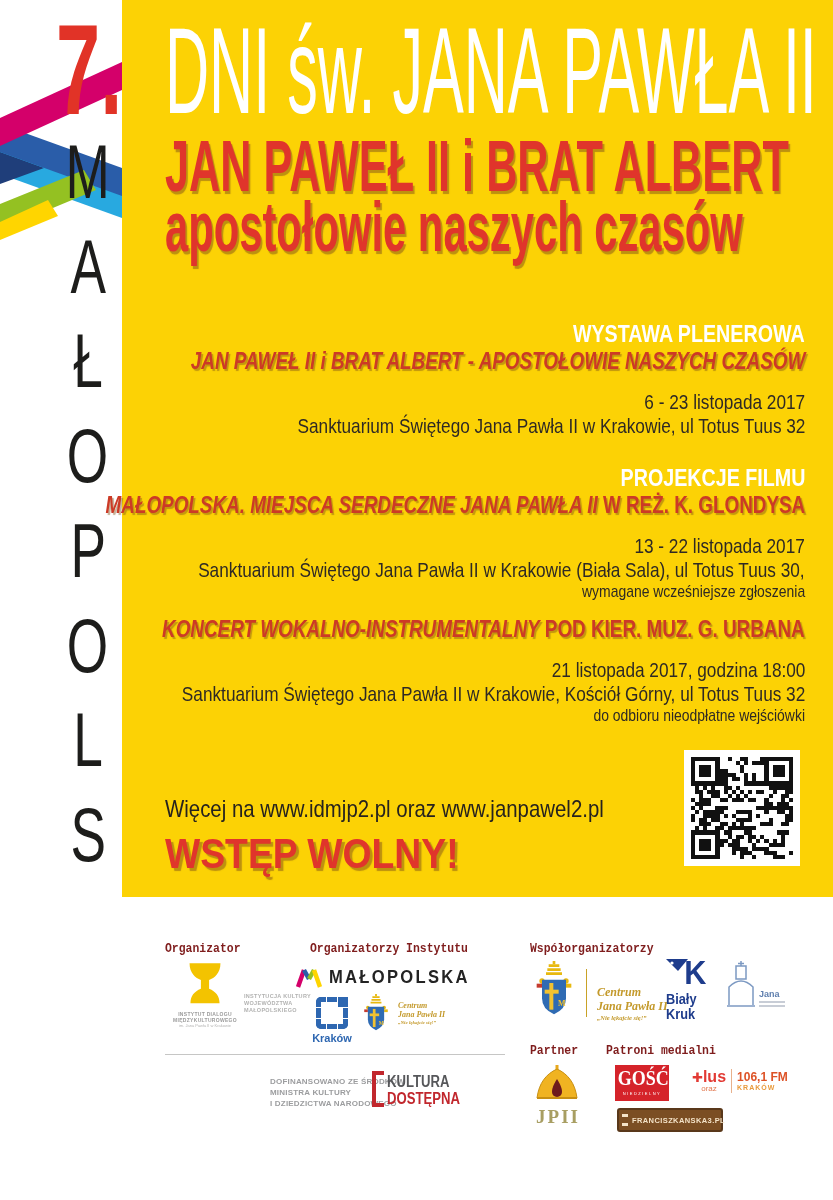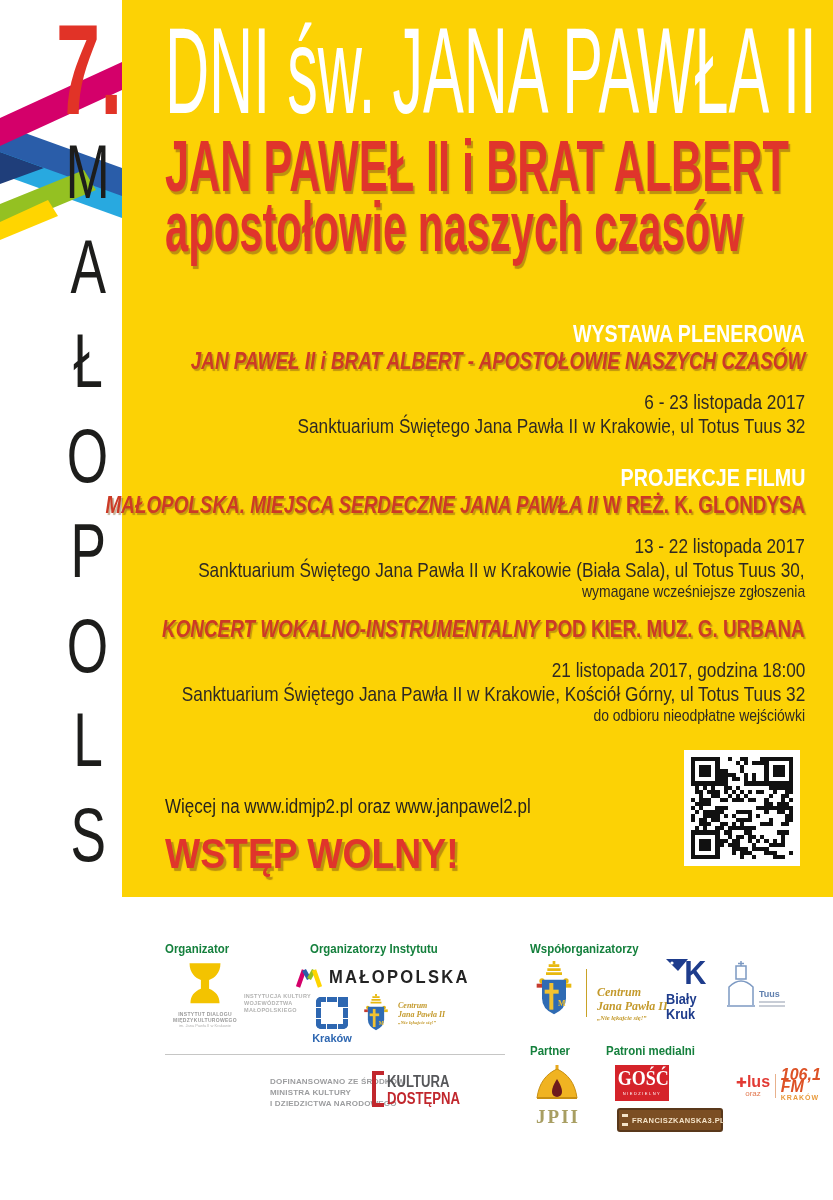--- a/index.html
+++ b/index.html
@@ -36,28 +36,28 @@
   .ev-note{font-size:17px;line-height:20px;color:#2E2925;}
   .event+.event{margin-top:26px;}
   .event.tight{margin-top:14px;}
 
   .qr{position:absolute;right:33px;top:750px;width:102px;height:102px;background:#fff;padding:7px;}
   .qr-grid{display:grid;grid-template-columns:repeat(25,1fr);grid-template-rows:repeat(25,1fr);
            width:102px;height:102px;}
   .qr-grid i{display:block;}
   .qr-grid i.on{background:#111;}
 
-  .more-info{position:absolute;left:43px;top:795px;font-size:20px;color:#26221E;}
+  .more-info{position:absolute;left:43px;top:795px;font-size:24px;color:#26221E;}
   .cond-l{display:inline-block;white-space:nowrap;transform:scaleX(.85);transform-origin:0 50%;}
   .free-entry{position:absolute;left:43px;top:833px;font-size:42px;line-height:1;font-weight:bold;color:#E0352B;
               text-shadow:3px 3px 1px rgba(125,80,25,.5);}
 
   
   .footer{position:absolute;left:0;top:897px;width:833px;height:303px;background:#fff;}
-  .flabel{position:absolute;font-size:13px;font-weight:bold;color:#15803d;}
+  .flabel{position:absolute;font-size:13px;font-weight:bold;color:#7f1d1d;font-family:Liberation Mono, monospace;}
   .flabel span{display:inline-block;transform:scaleX(.88);transform-origin:0 50%;white-space:nowrap;}
 
   .chalice-block{position:absolute;left:170px;top:66px;width:70px;text-align:center;}
   .tiny{font-size:5px;line-height:6px;color:#9B9B9B;font-weight:bold;letter-spacing:.3px;}
   .tinier{font-size:4px;line-height:5px;color:#B5B5B4;}
   .side-gray{position:absolute;left:244px;top:96px;font-size:5.5px;line-height:7px;color:#B2B2B1;
              font-weight:bold;letter-spacing:.3px;}
 
   .malo-row{position:absolute;left:296px;top:70px;display:flex;align-items:center;gap:7px;}
   .malo-text{font-size:18px;font-weight:bold;color:#232323;letter-spacing:2.5px;
@@ -107,26 +107,26 @@
 
   .jpii{position:absolute;left:528px;top:168px;width:52px;text-align:right;}
   .jpii-name{font-family:"Liberation Serif",serif;font-size:19px;font-weight:bold;color:#A89E62;
              letter-spacing:2px;margin-top:1px;}
   .gosc{position:absolute;left:615px;top:168px;width:54px;height:36px;background:#D5232A;
         text-align:center;color:#fff;}
   .gosc-title{font-family:"Liberation Serif",serif;font-size:20px;line-height:26px;font-weight:bold;
               transform:scaleX(.9);display:inline-block;}
   .gosc-sub{font-size:4px;line-height:5px;letter-spacing:1.5px;}
   .plus{position:absolute;left:692px;top:172px;display:flex;align-items:center;gap:5px;}
-  .plus-left{text-align:center;margin-left:44px;}
+  .plus-left{text-align:center;}
   .plus-name{font-size:16px;line-height:15px;font-weight:bold;color:#E23A34;}
   .plus-cross{color:#E23A34;font-size:13px;}
   .plus-radio{font-size:8px;line-height:8px;color:#E2784F;}
   .plus-div{width:1px;height:24px;background:#E8B18C;}
-  .plus-freq{font-size:16px;line-height:12px;font-weight:bold;font-style:italic;color:#DD5226;}
+  .plus-freq{font-size:12px;line-height:12px;font-weight:bold;color:#DD5226;}
   .plus-city{font-size:7px;line-height:9px;font-weight:bold;color:#E89A3C;letter-spacing:1px;}
   .fr3{position:absolute;left:617px;top:211px;width:102px;height:20px;background:#7B4E23;
        border:2px solid #59381A;border-radius:3px;display:flex;align-items:center;}
   .fr3-icon{width:12px;height:12px;background:#F4E3C8;margin:0 4px 0 3px;display:flex;
             align-items:center;justify-content:center;}
   .fr3-icon b{width:6px;height:6px;background:#7B4E23;display:block;}
   .fr3-text{font-size:7.5px;font-weight:bold;color:#F4E3C8;letter-spacing:.4px;white-space:nowrap;}
 </style>
 </head>
 <body>
@@ -912,21 +912,21 @@
 
     <div class="akmkr">
       <svg width="30" height="46" viewBox="0 0 30 46">
         <line x1="15" y1="0" x2="15" y2="5" stroke="#7C99C2" stroke-width="1.5"></line>
         <line x1="12" y1="2.5" x2="18" y2="2.5" stroke="#7C99C2" stroke-width="1.5"></line>
         <rect x="10" y="5" width="10" height="13" fill="none" stroke="#7C99C2" stroke-width="1.5"></rect>
         <path d="M3,44 V26 Q15,14 27,26 V44" fill="none" stroke="#7C99C2" stroke-width="1.5"></path>
         <line x1="1" y1="45" x2="29" y2="45" stroke="#7C99C2" stroke-width="1.5"></line>
       </svg>
       <div>
-        <div class="akmkr-name">Tuus</div>
+        <div class="akmkr-name">Jana</div>
         <div class="akmkr-lines">
           <div></div>
             <div></div>
         </div>
       </div>
     </div>
 
     <div class="divider"></div>
 
     <div class="flabel" style="left:530px;top:146px;"><span>Partner</span></div>

